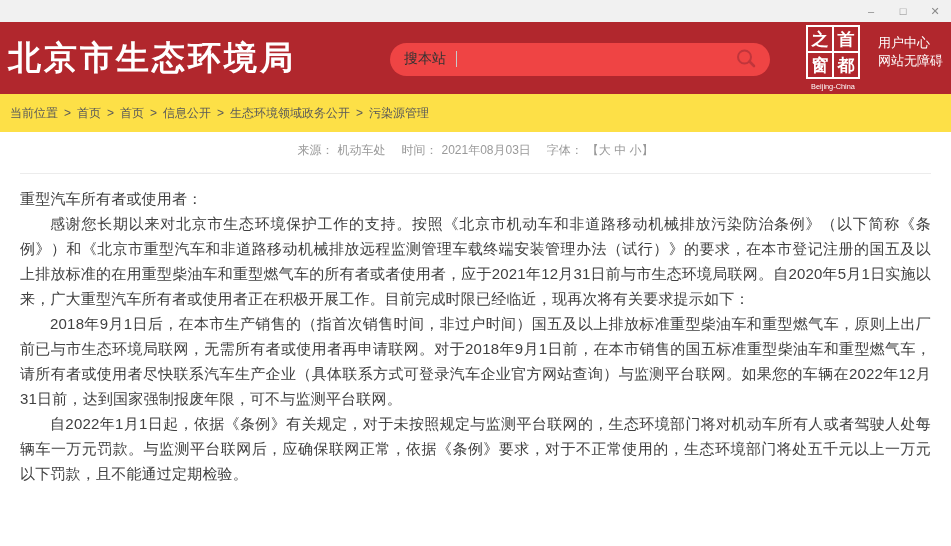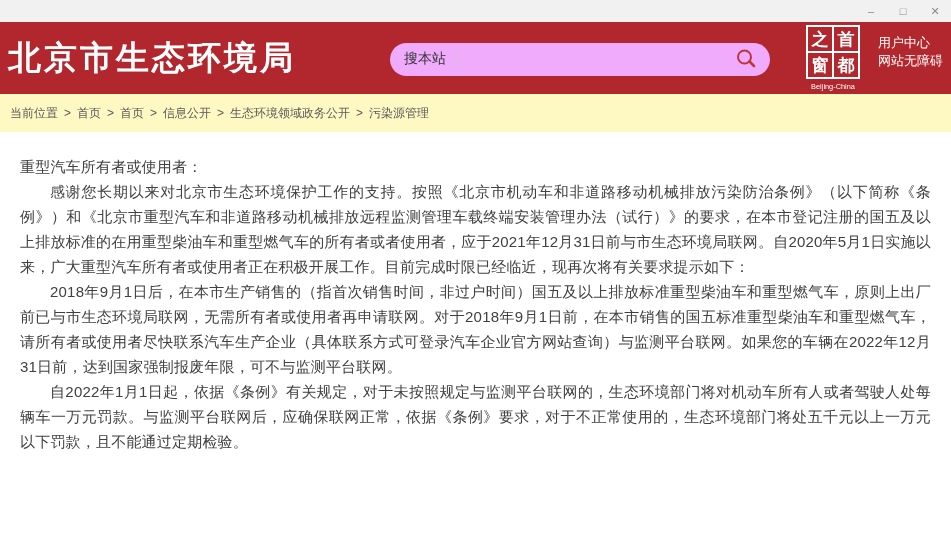--- a/index.html
+++ b/index.html
@@ -22,21 +22,21 @@
   }
   .logo { width:376px; flex:none; }
   .logo-zh {
     color:#fff; font-size:33px; font-weight:bold; letter-spacing:3px; line-height:1.05;
   }
   .logo-en {
     color:#fff; font-size:12.5px; font-weight:bold; margin-top:4px; letter-spacing:0.1px; white-space:nowrap;
   }
   .search-area { width:380px; flex:none; margin-left:6px; margin-top:2px; }
   .search-pill {
-    background:#f0abfc; border-radius:17px; height:33px; display:flex; align-items:center; padding:0 10px 0 14px;
+    background:#ef4444; border-radius:17px; height:33px; display:flex; align-items:center; padding:0 10px 0 14px;
   }
   .search-scope { font-size:14px; color:#333; margin-right:10px; white-space:nowrap; }
   .search-divider { width:1px; height:16px; background:#c9c9c9; flex:none; }
   .search-input {
     flex:1; border:none; outline:none; font-size:14px; color:#333; background:transparent; padding:0 8px; min-width:0;
   }
   .search-btn { flex:none; width:28px; height:28px; display:flex; align-items:center; justify-content:center; background:none; border:none; padding:0; cursor:pointer; }
   .hot { margin-top:7px; padding-left:14px; font-size:13px; color:#ffd9d9; }
   .hot-link { color:#ffc9c9; text-decoration:none; }
   .hot-tag { font-size:8px; color:#ff9d9d; vertical-align:super; margin-left:2px; font-weight:bold; }
@@ -49,21 +49,21 @@
   .seal-cell {
     background:#b1272d; color:#fff; font-weight:bold; font-size:17px;
     display:flex; align-items:center; justify-content:center; line-height:1;
   }
   .seal-caption { color:#fff; font-size:8px; margin-top:3px; white-space:nowrap; transform:scale(0.92); }
   .user-links { display:flex; flex-direction:column; padding-top:9px; }
   .user-link { color:#fff; font-size:13px; text-decoration:none; white-space:nowrap; }
   
   .breadcrumb {
     height:38px; display:flex; align-items:center; padding:0 10px; font-size:12px; color:#595959;
-    background:#fef9c3;
+    background:#fde047;
   }
   .breadcrumb .sep { margin:0 6px; color:#595959; }
   .breadcrumb a { color:#595959; text-decoration:none; }
   
   .article { padding:10px 20px 0; }
   .article-title {
     text-align:center; font-size:22px; font-weight:bold; color:#333; margin:16px 0 12px; letter-spacing:1px;
   }
   .article-meta {
     text-align:center; font-size:12px; color:#999; padding-bottom:14px; border-bottom:1px solid #ececec;
@@ -132,20 +132,23 @@
   <a>首页</a>
   <span class="sep">&gt;</span>
   <a>信息公开</a>
   <span class="sep">&gt;</span>
   <a>生态环境领域政务公开</a>
   <span class="sep">&gt;</span>
   <a>污染源管理</a>
 </div>
 
 <div class="article">
+  <div class="article-meta">
+    <span>来源：</span><span class="meta-group">机动车处</span><span>时间：</span><span class="meta-group">2021年08月03日</span><span>字体：</span><span class="font-switcher">【大 中 小】</span>
+  </div>
   <div class="article-body">
     <p class="salutation">重型汽车所有者或使用者：</p>
     <p>感谢您长期以来对北京市生态环境保护工作的支持。按照《北京市机动车和非道路移动机械排放污染防治条例》（以下简称《条例》）和《北京市重型汽车和非道路移动机械排放远程监测管理车载终端安装管理办法（试行）》的要求，在本市登记注册的国五及以上排放标准的在用重型柴油车和重型燃气车的所有者或者使用者，应于2021年12月31日前与市生态环境局联网。自2020年5月1日实施以来，广大重型汽车所有者或使用者正在积极开展工作。目前完成时限已经临近，现再次将有关要求提示如下：</p>
     <p>2018年9月1日后，在本市生产销售的（指首次销售时间，非过户时间）国五及以上排放标准重型柴油车和重型燃气车，原则上出厂前已与市生态环境局联网，无需所有者或使用者再申请联网。对于2018年9月1日前，在本市销售的国五标准重型柴油车和重型燃气车，请所有者或使用者尽快联系汽车生产企业（具体联系方式可登录汽车企业官方网站查询）与监测平台联网。如果您的车辆在2022年12月31日前，达到国家强制报废年限，可不与监测平台联网。</p>
     <p>自2022年1月1日起，依据《条例》有关规定，对于未按照规定与监测平台联网的，生态环境部门将对机动车所有人或者驾驶人处每辆车一万元罚款。与监测平台联网后，应确保联网正常，依据《条例》要求，对于不正常使用的，生态环境部门将处五千元以上一万元以下罚款，且不能通过定期检验。</p>
 
   </div>
 
 </div>
 

